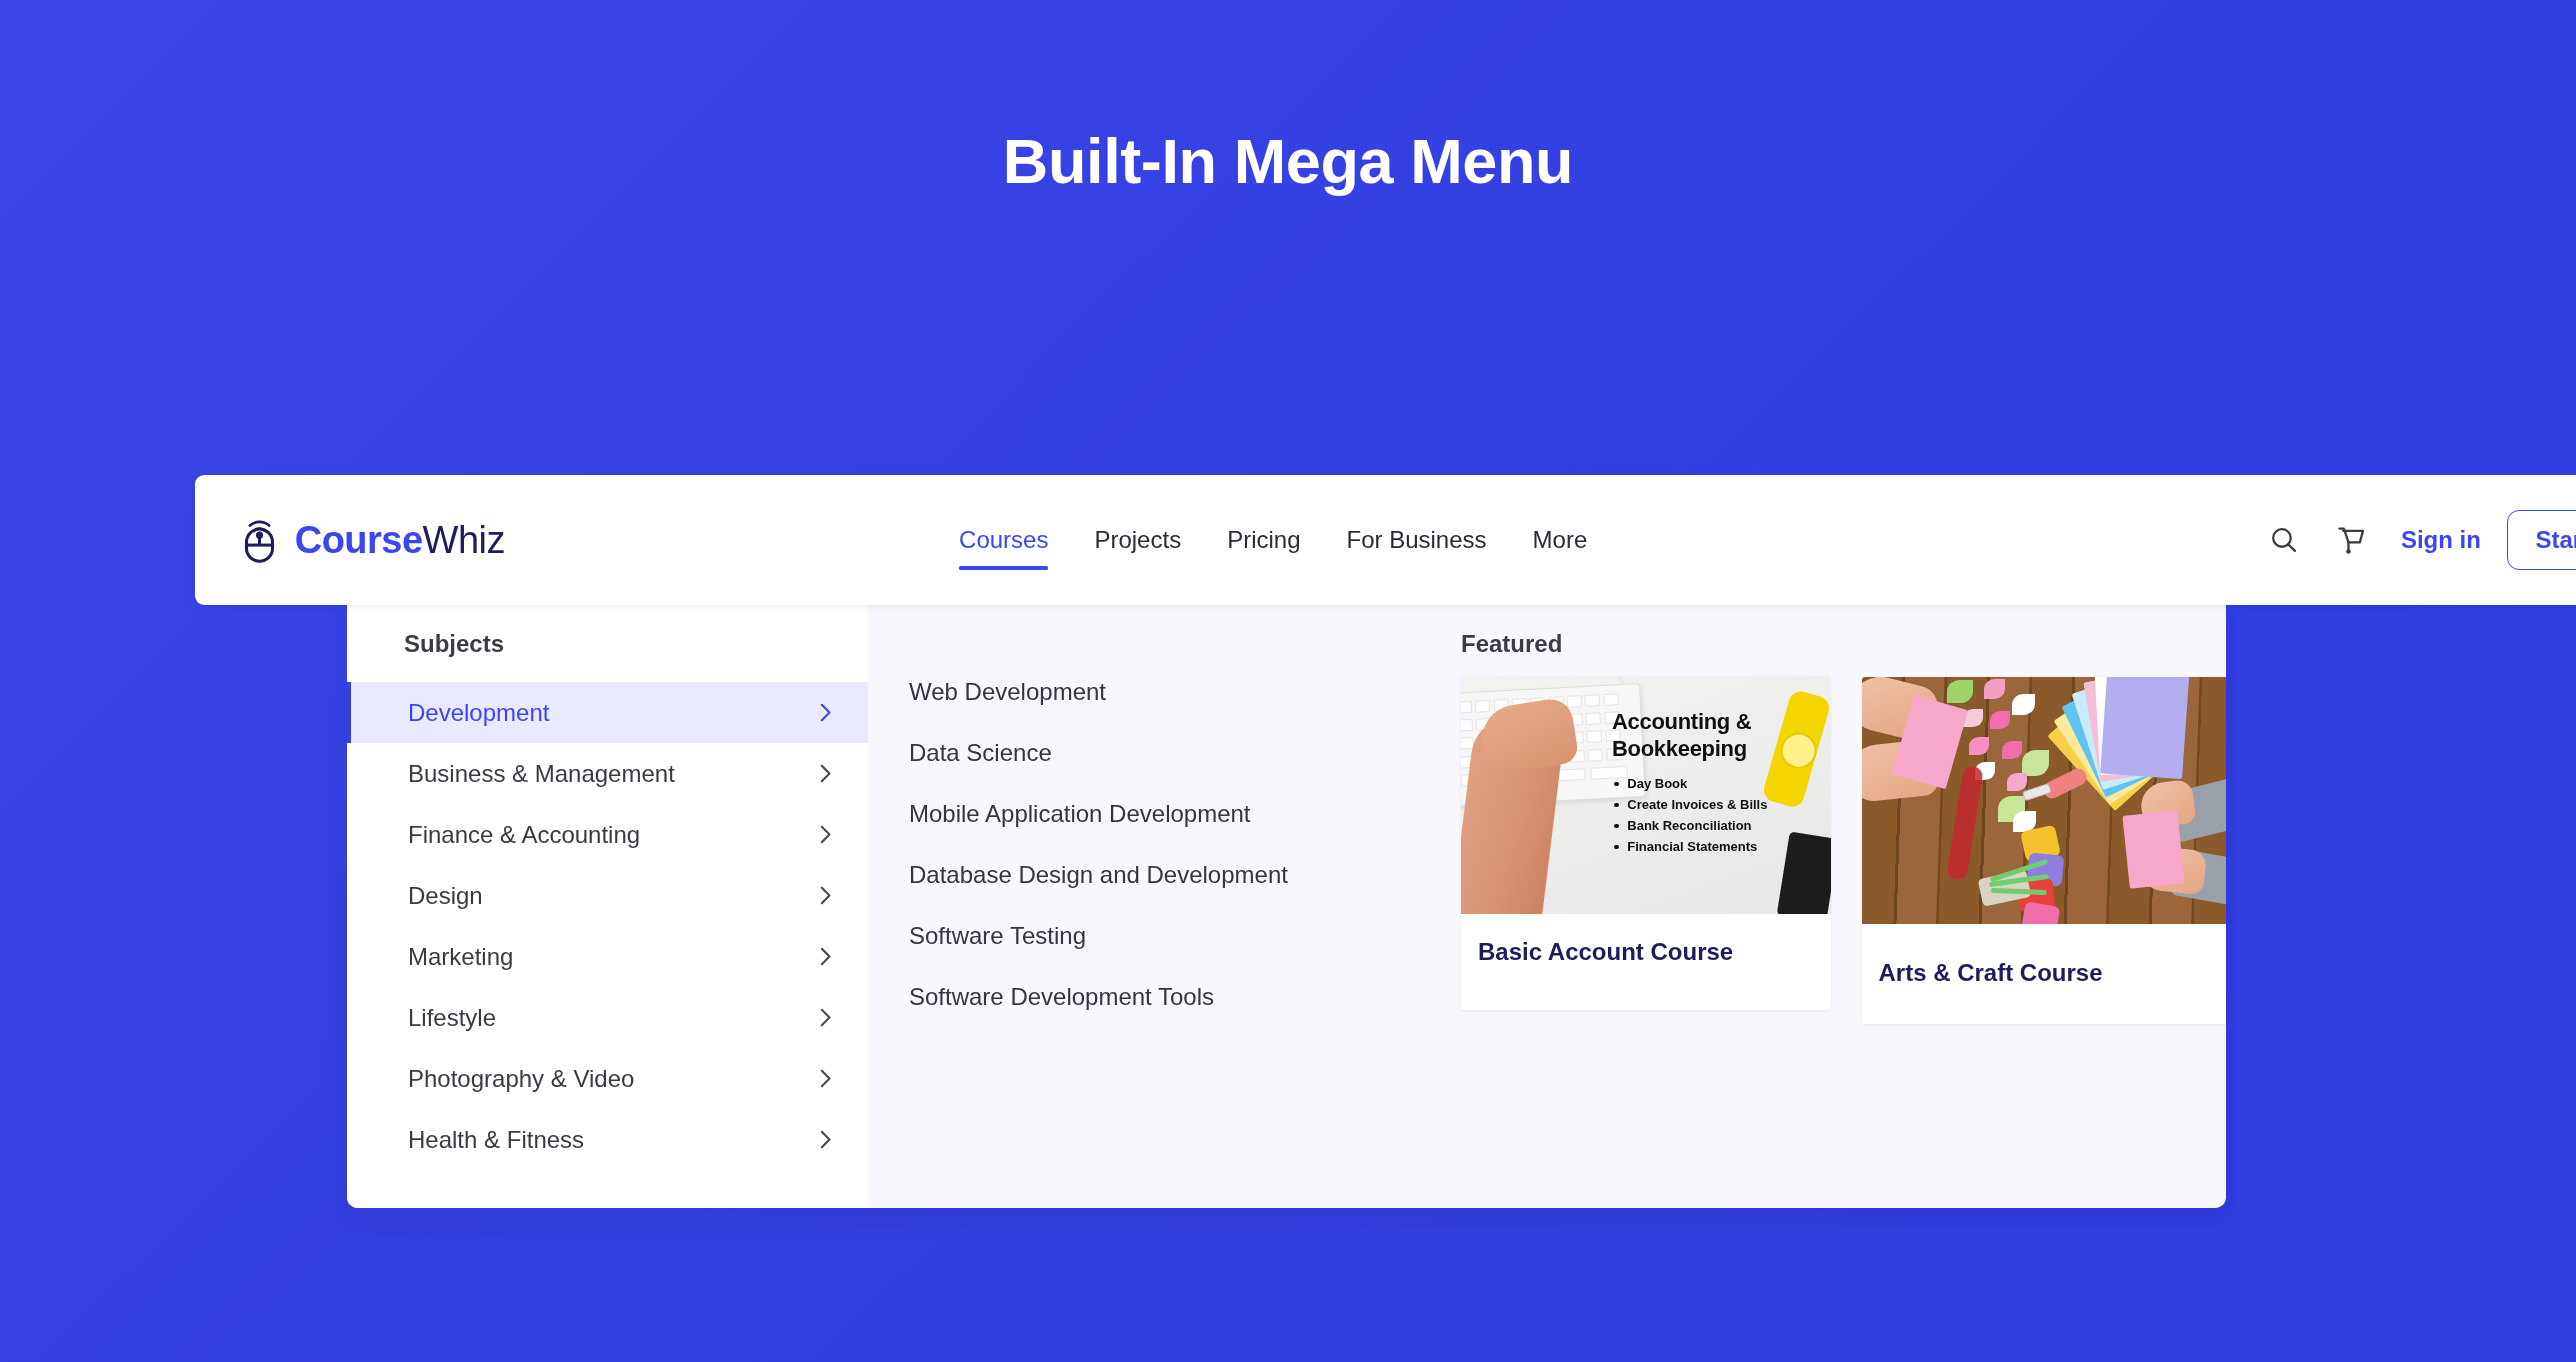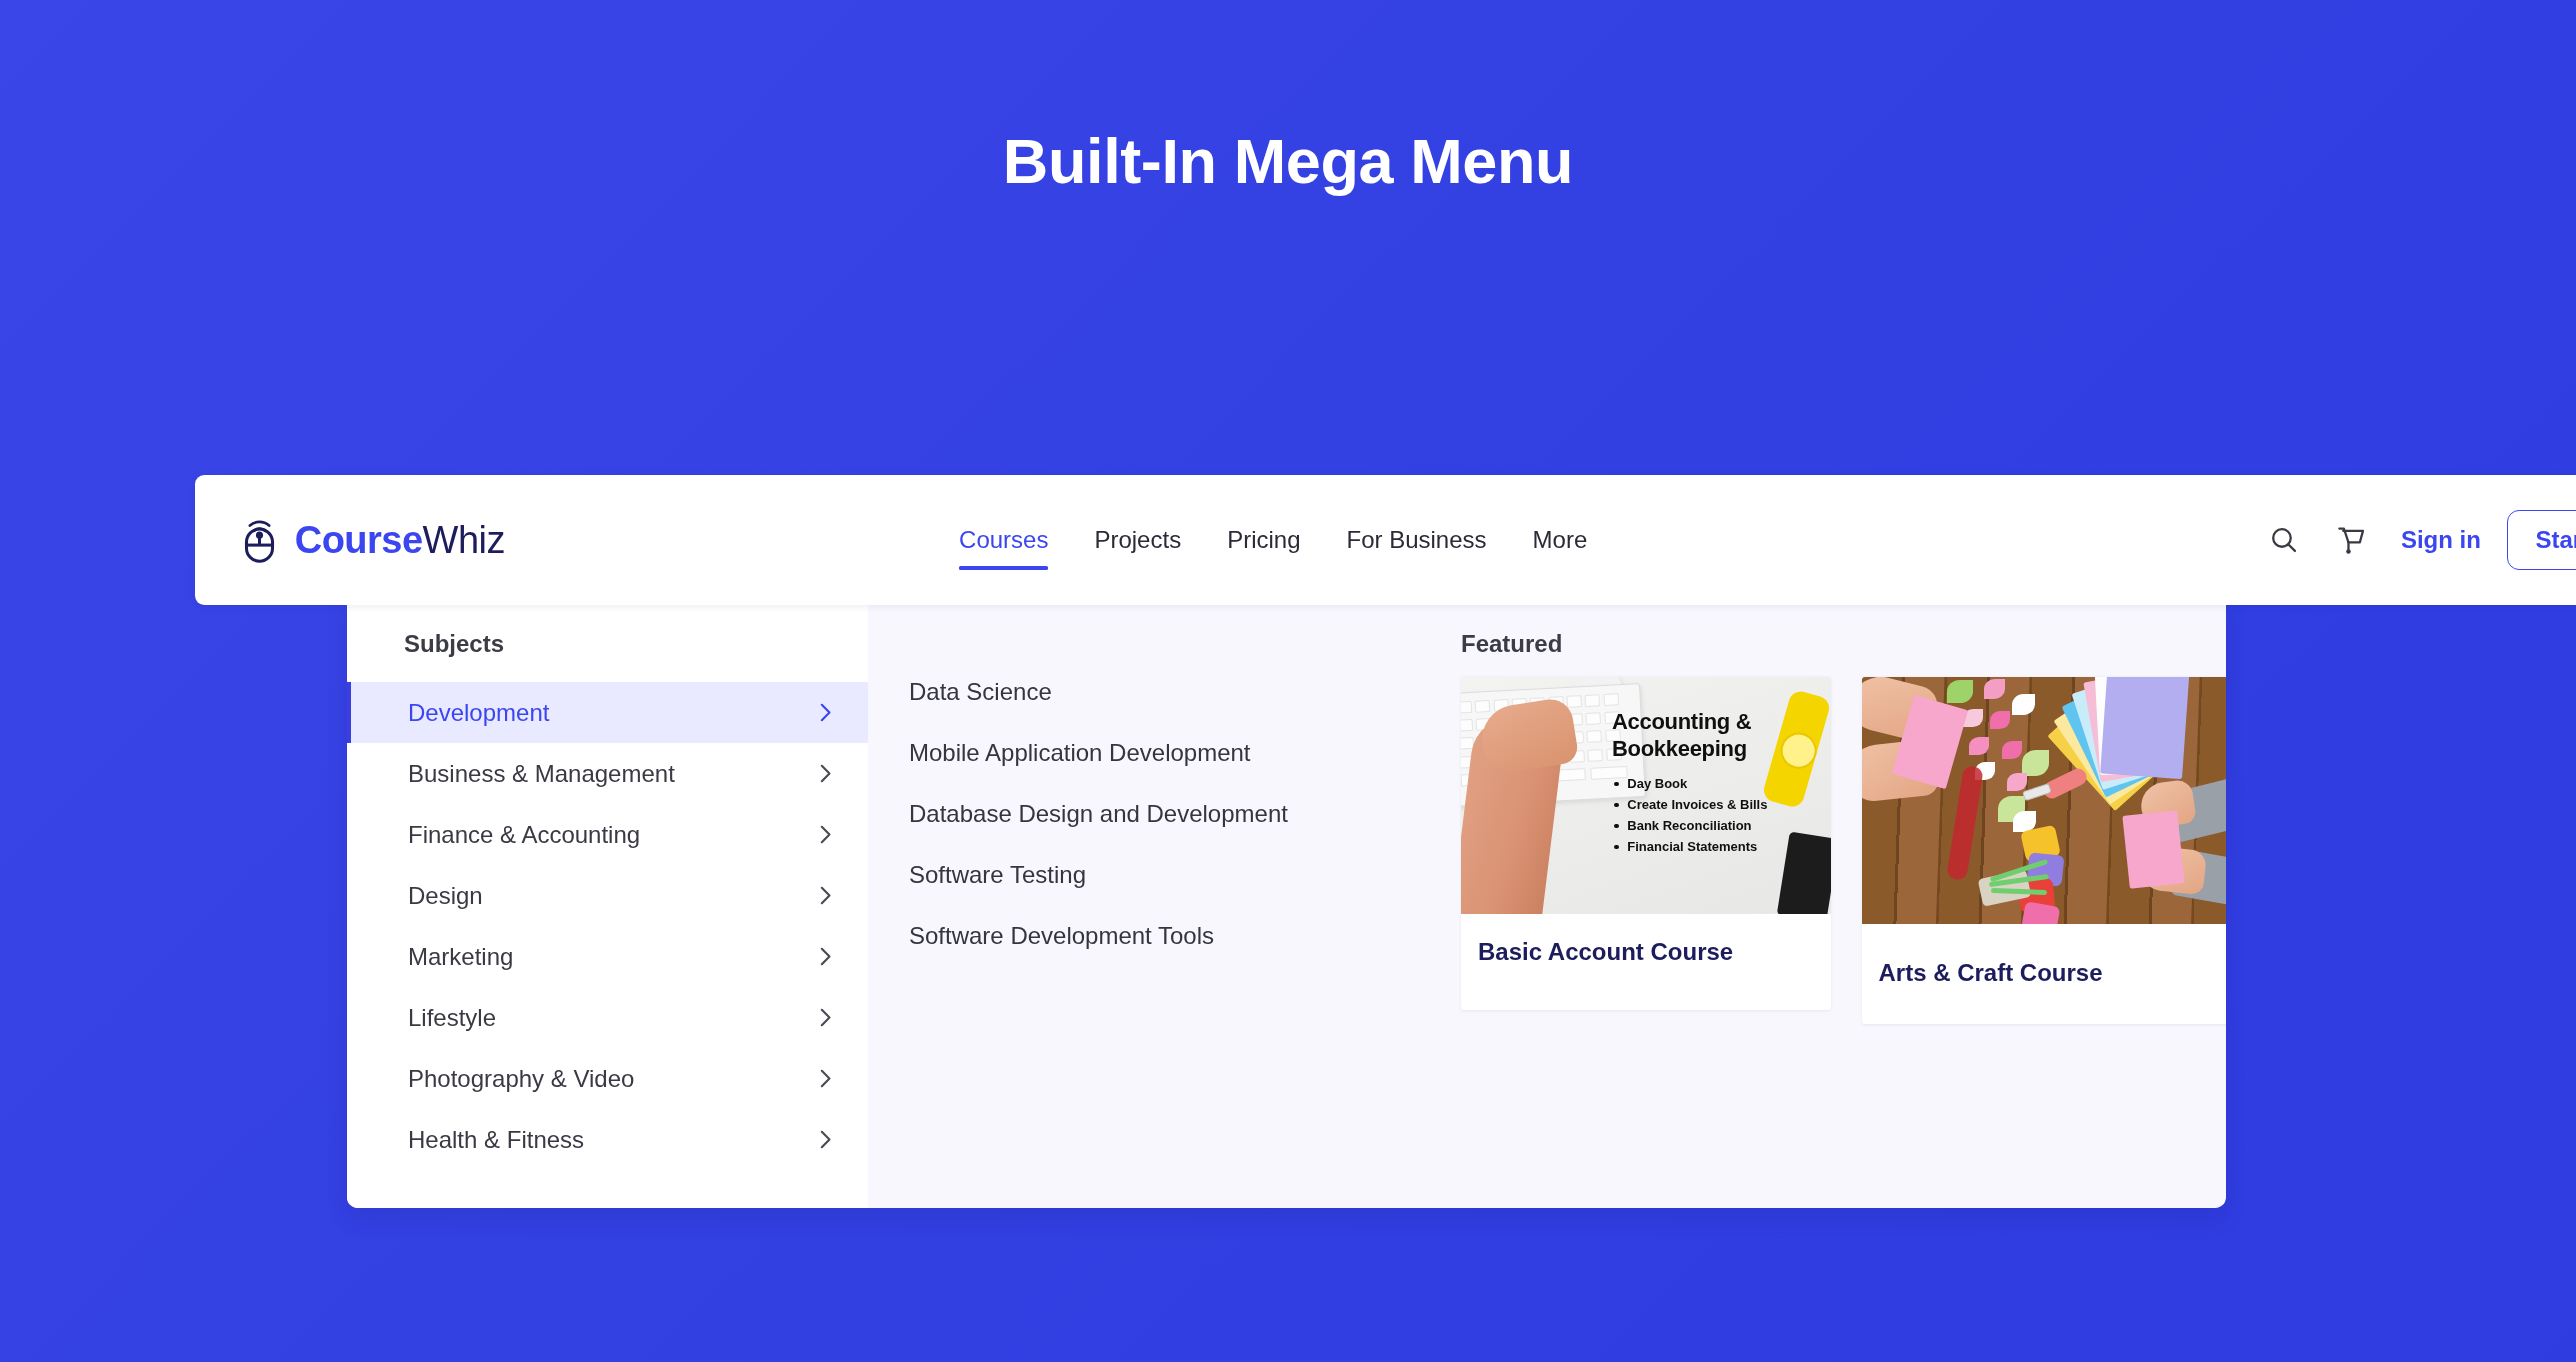--- a/index.html
+++ b/index.html
@@ -439,20 +439,21 @@
       <span>Health &amp; Fitness</span>
       <span class="chev">
         <svg class="svg-ic" width="15.3" height="23" viewBox="0 0 20 30">
             <polyline points="5,5 15,15 5,25" fill="none" stroke="currentColor" stroke-width="2.8" stroke-linecap="round" stroke-linejoin="round"></polyline>
           </svg>
       </span>
     </div>
   </div>
 
   <div class="mega-col-topics">
+    <div class="topic-item">Web Development</div>
     <div class="topic-item">Data Science</div>
     <div class="topic-item">Mobile Application Development</div>
     <div class="topic-item">Database Design and Development</div>
     <div class="topic-item">Software Testing</div>
     <div class="topic-item">Software Development Tools</div>
   </div>
 
   <div class="mega-col-featured">
     <div class="featured-heading">Featured</div>
 

